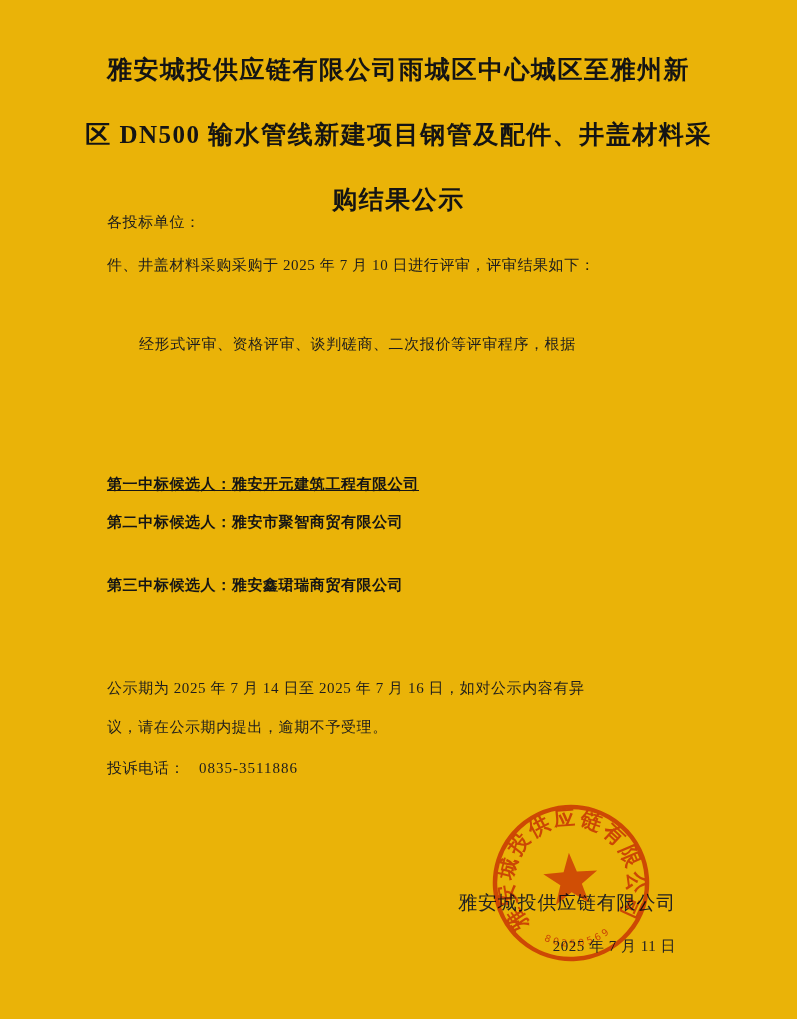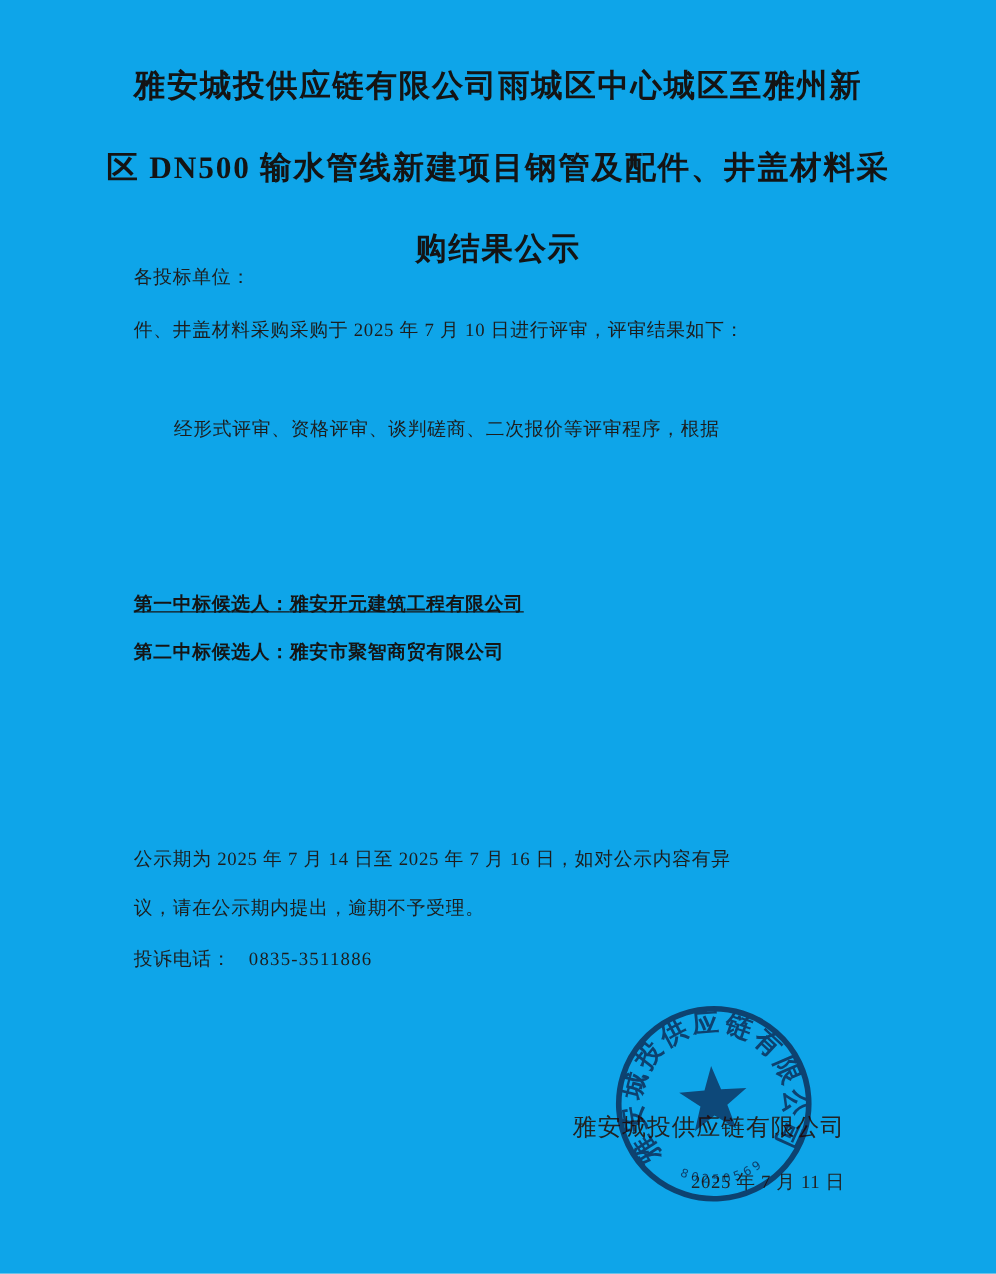--- a/index.html
+++ b/index.html
@@ -6,21 +6,21 @@
     margin: 0;
     padding: 0;
     background: #e9e9e9;
     font-family: "Liberation Serif", "DejaVu Serif", serif;
   }
   .page {
     position: relative;
     width: 797px;
     height: 1019px;
     margin: 0 auto;
-    background: #0ea5e9;
+    background: #eab308;
     overflow: hidden;
     color: #1d1d1d;
   }
   
   .title {
     position: absolute;
     top: 37px;
     left: 58px;
     right: 58px;
     margin: 0;
@@ -132,20 +132,23 @@
   </p>
 
   <p class="para candidate candidate-1">
     <span>第一中标候选人：</span><span>雅安开元建筑工程有限公司</span>
   </p>
 
   <p class="para candidate candidate-2">
     <span>第二中标候选人：</span><span>雅安市聚智商贸有限公司</span>
   </p>
 
+  <p class="para candidate candidate-3">
+    <span>第三中标候选人：</span><span>雅安鑫珺瑞商贸有限公司</span>
+  </p>
 
   <p class="para para-notice">
     <span class="line">公示期为 2025 年 7 月 14 日至 2025 年 7 月 16 日，如对公示内容有异</span>
     <span class="line">议，请在公示期内提出，逾期不予受理。</span>
   </p>
 
   <p class="para para-phone">
     <span>投诉电话：</span><span class="phone-number">0835-3511886</span>
   </p>
 

